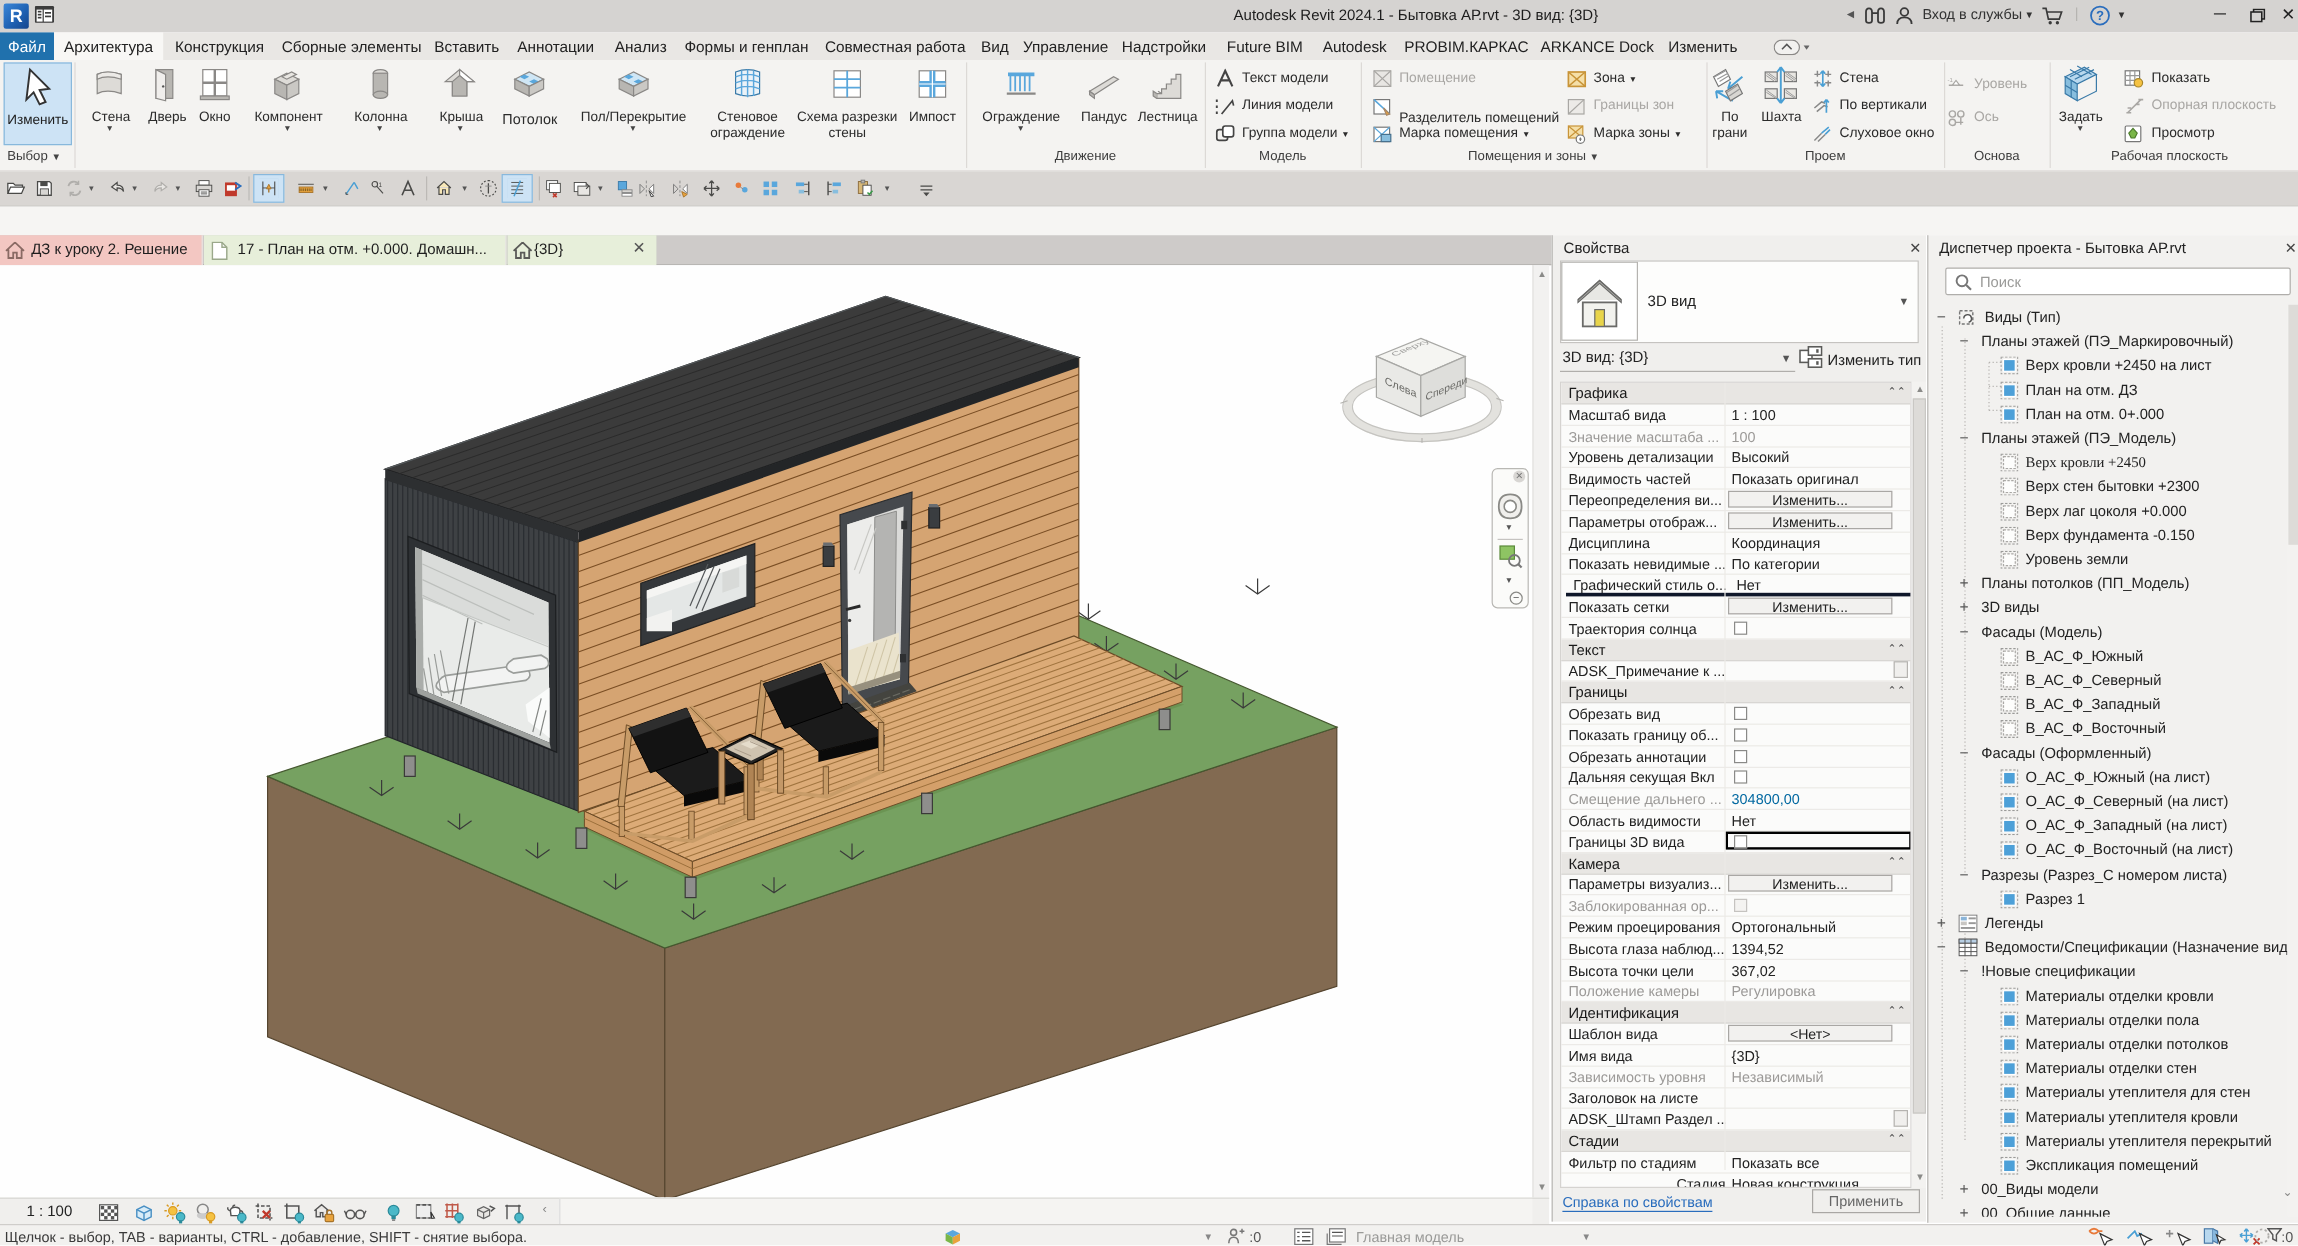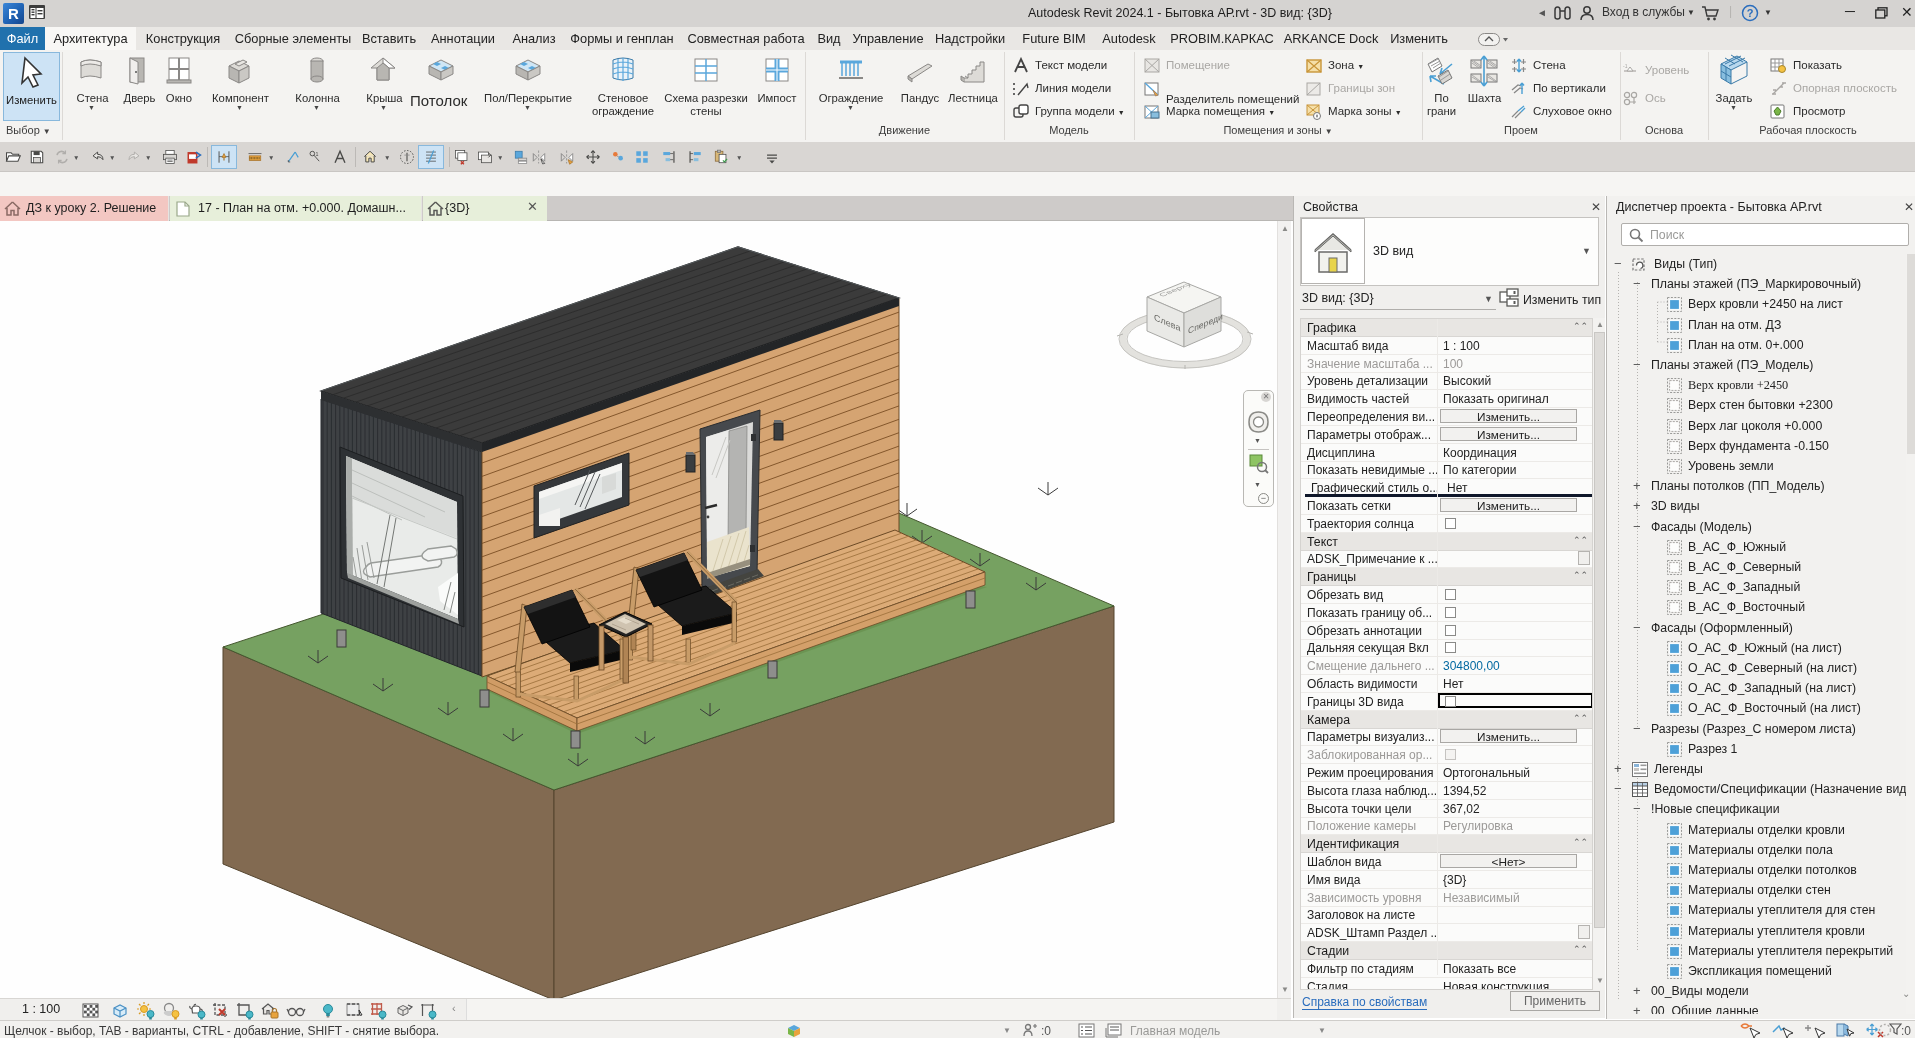--- a/index.html
+++ b/index.html
@@ -180,21 +180,21 @@
         <path d="M10 14 L16 9 L22 14 L22 26 L10 26Z" fill="#b8b6b2" stroke="#8a8886"></path>
       </svg>
 <div class="abs" style="left:360px;top:42px;width:49px;text-align:center;font-size:11.3px;color:#2b2b2b;white-space:nowrap;">Крыша</div>
 <div class="abs" style="left:380px;top:54px;font-size:7px;color:#444;">▼</div>
 <svg class="abs" style="left:424px;top:4px;" width="34" height="34" viewBox="0 0 34 34">
         <path d="M5 12 L17 6 L29 12 L17 18 Z" fill="#cfe6f5" stroke="#8a8886"></path>
         <path d="M9 10 l4 -2 l4 2 l-4 2 Z M17 14 l4 -2 l4 2 l-4 2 Z" fill="#5aa7dc"></path>
         <path d="M5 12 V20 L17 26 V18 Z" fill="#b8b6b2" stroke="#8a8886"></path>
         <path d="M29 12 V20 L17 26 V18 Z" fill="#cac8c4" stroke="#8a8886"></path>
       </svg>
-<div class="abs" style="left:410px;top:42px;width:63px;text-align:left;font-size:15px;color:#2b2b2b;white-space:nowrap;">Потолок</div>
+<div class="abs" style="left:410px;top:42px;width:63px;text-align:center;font-size:12px;color:#2b2b2b;white-space:nowrap;">Потолок</div>
 <svg class="abs" style="left:511px;top:4px;" width="34" height="34" viewBox="0 0 34 34">
         <path d="M5 12 L17 6 L29 12 L17 18 Z" fill="#cfe6f5" stroke="#8a8886"></path>
         <path d="M9 10 l4 -2 l4 2 l-4 2 Z M17 14 l4 -2 l4 2 l-4 2 Z" fill="#5aa7dc"></path>
         <path d="M5 12 V20 L17 26 V18 Z" fill="#b8b6b2" stroke="#8a8886"></path>
         <path d="M29 12 V20 L17 26 V18 Z" fill="#cac8c4" stroke="#8a8886"></path>
       </svg>
 <div class="abs" style="left:472px;top:42px;width:112px;text-align:center;font-size:11.3px;color:#2b2b2b;white-space:nowrap;">Пол/Перекрытие</div>
 <div class="abs" style="left:524px;top:54px;font-size:7px;color:#444;">▼</div>
 <svg class="abs" style="left:606px;top:4px;" width="34" height="34" viewBox="0 0 34 34">
         <path d="M7 6 Q17 2 27 6 L27 24 Q17 28 7 24 Z" fill="#eaf2f8" stroke="#3a7aa8"></path>
@@ -966,21 +966,21 @@
 </div>
 <div style="position:absolute;left:0;top:623px;width:293px;height:18px;background:#e8e6e3;border-bottom:1px solid #d8d6d3;">
           <span style="position:absolute;left:6px;top:2px;font-size:12.3px;color:#1a1a1a;">Стадии</span>
           <span style="position:absolute;left:272px;top:2px;font-size:9px;color:#555;">⌃⌃</span>
         </div>
 <div style="position:absolute;left:0;top:641px;width:293px;height:18px;border-bottom:1px solid #eceae7;">
           <span style="position:absolute;left:6px;top:2px;white-space:nowrap;overflow:hidden;width:131px;">Фильтр по стадиям</span>
 <span style="position:absolute;left:142px;top:2px;white-space:nowrap;">Показать все</span>
 </div>
 <div style="position:absolute;left:0;top:659px;width:293px;height:18px;border-bottom:1px solid #eceae7;">
-          <span style="position:absolute;left:6px;top:2px;white-space:nowrap;overflow:hidden;width:131px;">Стадия</span>
+          <span style="position:absolute;left:6px;top:2px;white-space:nowrap;overflow:hidden;width:131px;text-align:right;">Стадия</span>
 <span style="position:absolute;left:142px;top:2px;white-space:nowrap;">Новая конструкция</span>
 </div>
 <div style="position:absolute;left:136px;top:0;width:1px;height:656px;background:#eceae7;"></div>
 </div>
 <div class="abs" style="left:299px;top:122px;width:13px;height:672px;background:#f3f2f0;">
         <div style="position:absolute;left:3px;top:2px;font-size:8px;color:#8a8a88;">▲</div>
         <div style="position:absolute;left:1px;top:14px;width:11px;height:596px;background:#dddbd8;border:1px solid #c9c7c4;"></div>
         <div style="position:absolute;left:3px;top:658px;font-size:8px;color:#8a8a88;">▼</div>
       </div>
   <div class="abs" style="left:8px;top:799px;font-size:12px;color:#2a6dbd;border-bottom:1px solid #2a6dbd;">Справка по свойствам</div>

